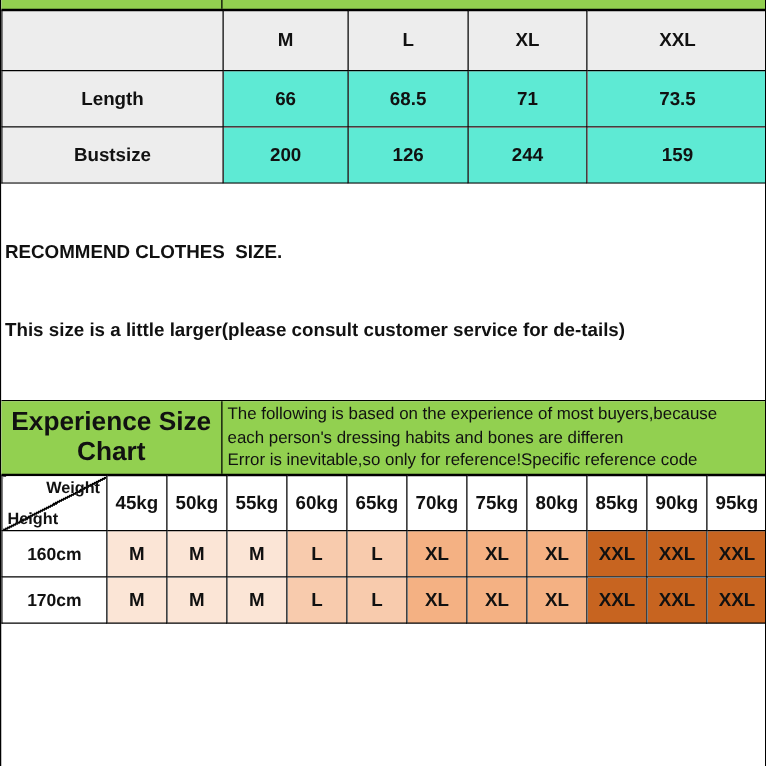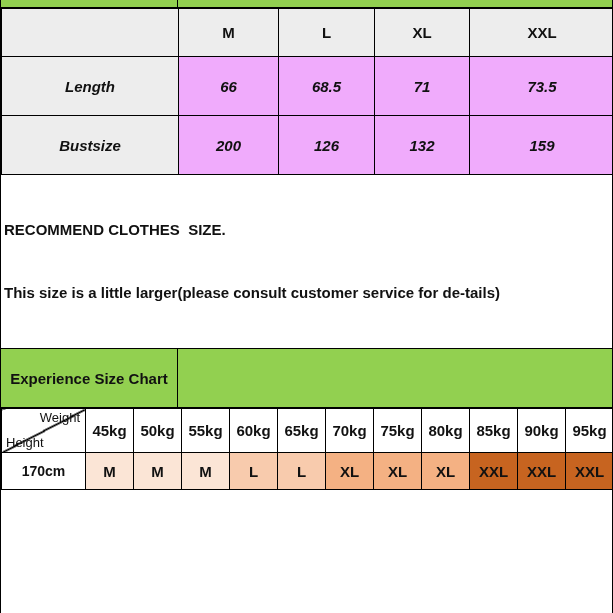--- a/index.html
+++ b/index.html
@@ -32,23 +32,23 @@
   th, td {
     border: 1px solid #000;
     text-align: center; vertical-align: middle;
     font-weight: bold; font-size: 15px;
     padding: 0; overflow: hidden;
   }
 
   
   #size-table thead tr { height: 48px; }
   #size-table thead th { background: #EDEDED; }
-  #size-table tbody tr { height: 59px; font-style: italic; }
+  #size-table tbody tr { height: 45px; }
   #size-table tbody th { background: #EDEDED; }
-  #size-table tbody td { background: #f0abfc; }
+  #size-table tbody td { background: #5eead4; }
 
   
   .recommend {
     border-bottom: 1px solid #000;
     padding: 2px 3px 3px 3px;
     font-weight: bold; font-size: 15px;
     line-height: 21px;
     white-space: pre-wrap;
     background: #fff;
   }
@@ -57,38 +57,38 @@
   .experience {
     display: flex;
     height: 59px;
     background: #92D050;
     border-bottom: 1px solid #000;
   }
   .exp-title {
     width: 177px; flex: 0 0 177px;
     border-right: 1px solid #000;
     display: flex; align-items: center; justify-content: center;
-    font-weight: bold; font-size: 15px;
+    font-weight: bold; font-size: 21px;
     text-align: center;
   }
   .exp-text {
     flex: 1 1 auto;
     padding: 1px 4px;
     font-size: 13.5px; line-height: 18.5px;
     font-weight: normal;
   }
 
   
   #matrix thead tr { height: 44px; }
   #matrix thead th { background: #fff; }
   #matrix tbody tr { height: 37px; }
   #matrix tbody th { background: #fff; font-size: 14px; }
   #matrix .corner {
     position: relative;
-    font-weight: normal; font-size: 13px;
+    font-weight: bold; font-size: 13px;
     background-image: linear-gradient(to bottom right,
       transparent 48.8%, #000 48.8%, #000 51.2%, transparent 51.2%);
   }
   #matrix .corner .corner-top { position: absolute; top: 1px; right: 5px; }
   #matrix .corner .corner-bottom { position: absolute; bottom: 2px; left: 4px; margin-top: 36px; }
 </style>
 </head>
 <body>
 
 <div class="page">
@@ -119,33 +119,38 @@
           <th>Length</th>
           <td>66</td>
           <td>68.5</td>
           <td>71</td>
           <td>73.5</td>
         </tr>
         <tr>
           <th>Bustsize</th>
           <td>200</td>
           <td>126</td>
-          <td>132</td>
+          <td>244</td>
           <td>159</td>
         </tr>
       </tbody>
   </table>
 
   <div class="recommend">
     <div>RECOMMEND CLOTHES  SIZE.</div>
     <div>This size is a little larger(please consult customer service for de-tails)</div>
   </div>
 
   <div class="experience">
     <div class="exp-title">Experience Size Chart</div>
+    <div class="exp-text">
+      <div>The following is based on the experience of most buyers,because</div>
+      <div>each person's dressing habits and bones are differen</div>
+      <div>Error is inevitable,so only for reference!Specific reference code</div>
+    </div>
   </div>
 
   <table id="matrix">
     <colgroup id="matrix-cols">
         <col style="width:84px">
         <col>
         <col>
         <col>
         <col>
         <col>
@@ -170,20 +175,34 @@
           <th>70kg</th>
           <th>75kg</th>
           <th>80kg</th>
           <th>85kg</th>
           <th>90kg</th>
           <th>95kg</th>
         </tr>
     </thead>
     <tbody>
         <tr>
+          <th>160cm</th>
+          <td style="background: rgb(251, 229, 214);">M</td>
+          <td style="background: rgb(251, 229, 214);">M</td>
+          <td style="background: rgb(251, 229, 214);">M</td>
+          <td style="background: rgb(248, 203, 173);">L</td>
+          <td style="background: rgb(248, 203, 173);">L</td>
+          <td style="background: rgb(244, 177, 131);">XL</td>
+          <td style="background: rgb(244, 177, 131);">XL</td>
+          <td style="background: rgb(244, 177, 131);">XL</td>
+          <td style="background: rgb(199, 100, 32);">XXL</td>
+          <td style="background: rgb(199, 100, 32);">XXL</td>
+          <td style="background: rgb(199, 100, 32);">XXL</td>
+        </tr>
+        <tr>
           <th>170cm</th>
           <td style="background: rgb(251, 229, 214);">M</td>
           <td style="background: rgb(251, 229, 214);">M</td>
           <td style="background: rgb(251, 229, 214);">M</td>
           <td style="background: rgb(248, 203, 173);">L</td>
           <td style="background: rgb(248, 203, 173);">L</td>
           <td style="background: rgb(244, 177, 131);">XL</td>
           <td style="background: rgb(244, 177, 131);">XL</td>
           <td style="background: rgb(244, 177, 131);">XL</td>
           <td style="background: rgb(199, 100, 32);">XXL</td>

